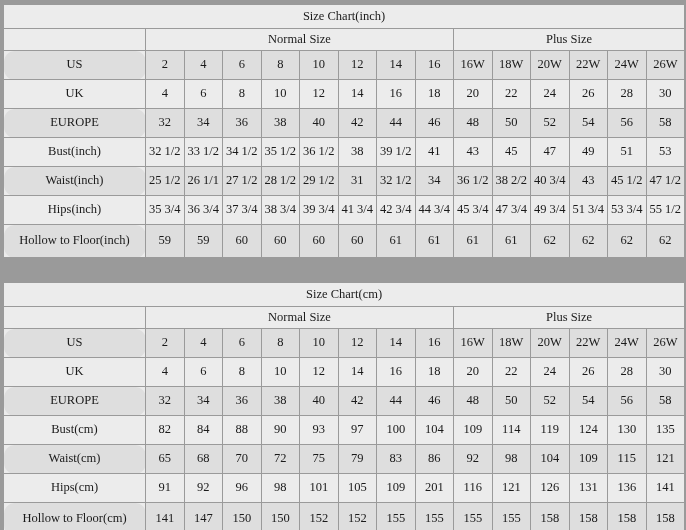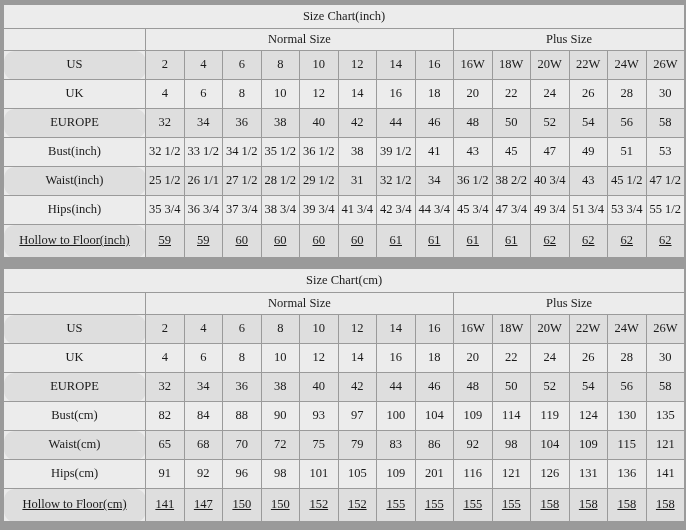--- a/index.html
+++ b/index.html
@@ -14,21 +14,21 @@
     color: #1a1a1a;
     overflow: hidden;
   }
   .page {
     width: 686px;
     height: 530px;
     box-sizing: border-box;
     padding: 4px 3px 0 3px;
     display: flex;
     flex-direction: column;
-    gap: 10px;
+    gap: 24px;
   }
   table.chart {
     border-collapse: collapse;
     width: 680px;
     table-layout: fixed;
     background: #ececec;
   }
   table.chart td {
     border: 1px solid #9a9a9a;
     text-align: center;
@@ -64,21 +64,20 @@
   }
   
   tr.shade td.val, tr.shade td.rowlabel {
     background: #dedede;
   }
   tr.plain td.val, tr.plain td.rowlabel {
     background: #ececec;
   }
   td.tall {
     height: 32px;
-    text-decoration: underline;
   }
   .col-label { width: 142px; }
   .col-v { width: 38.5px; }
 </style>
 </head>
 <body>
 
 <div class="page">
 
   <table class="chart">

